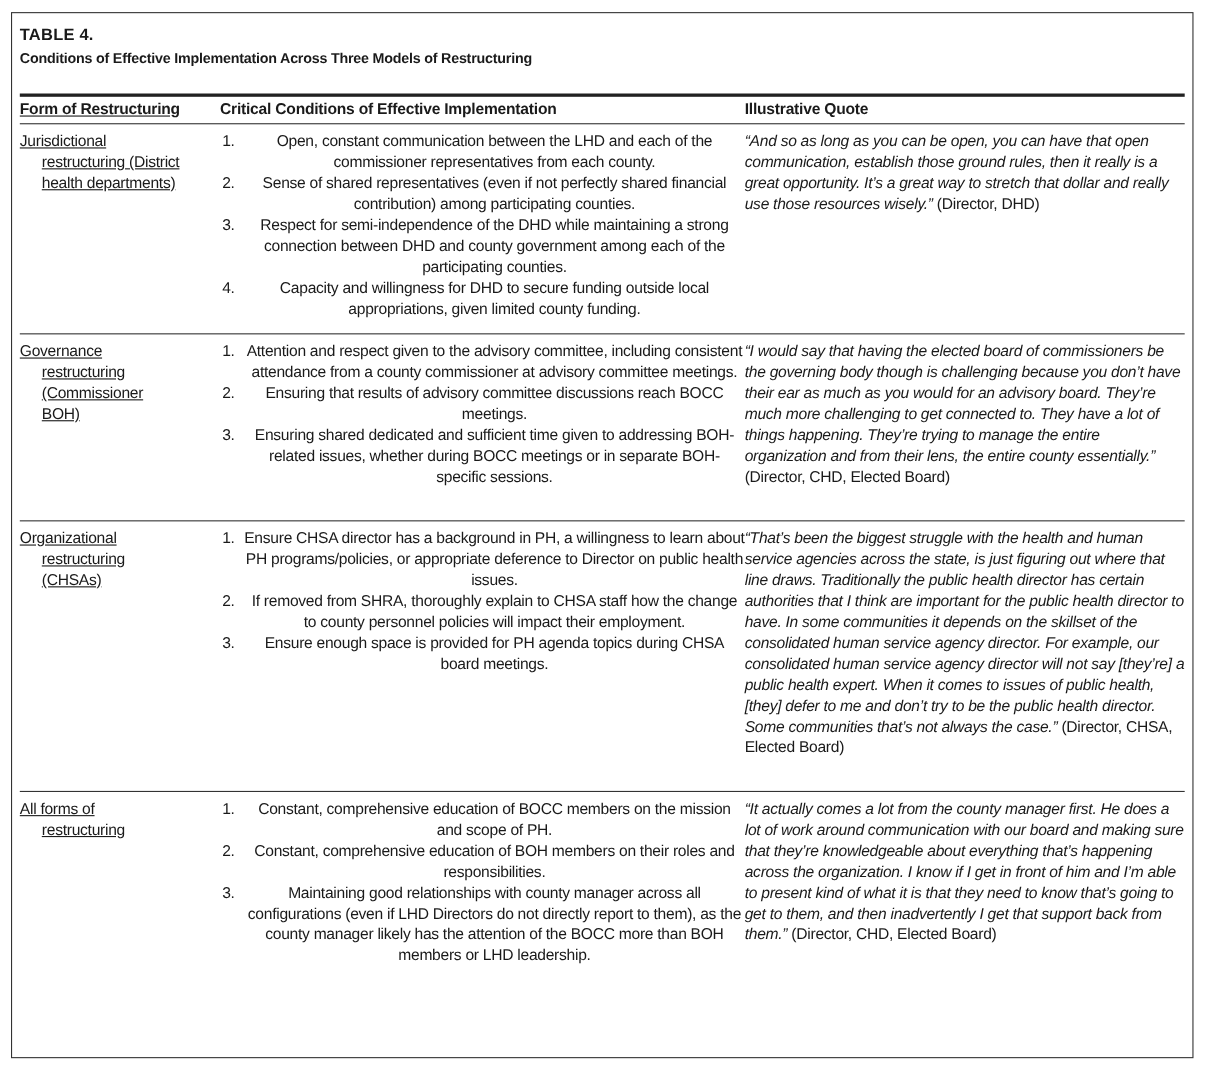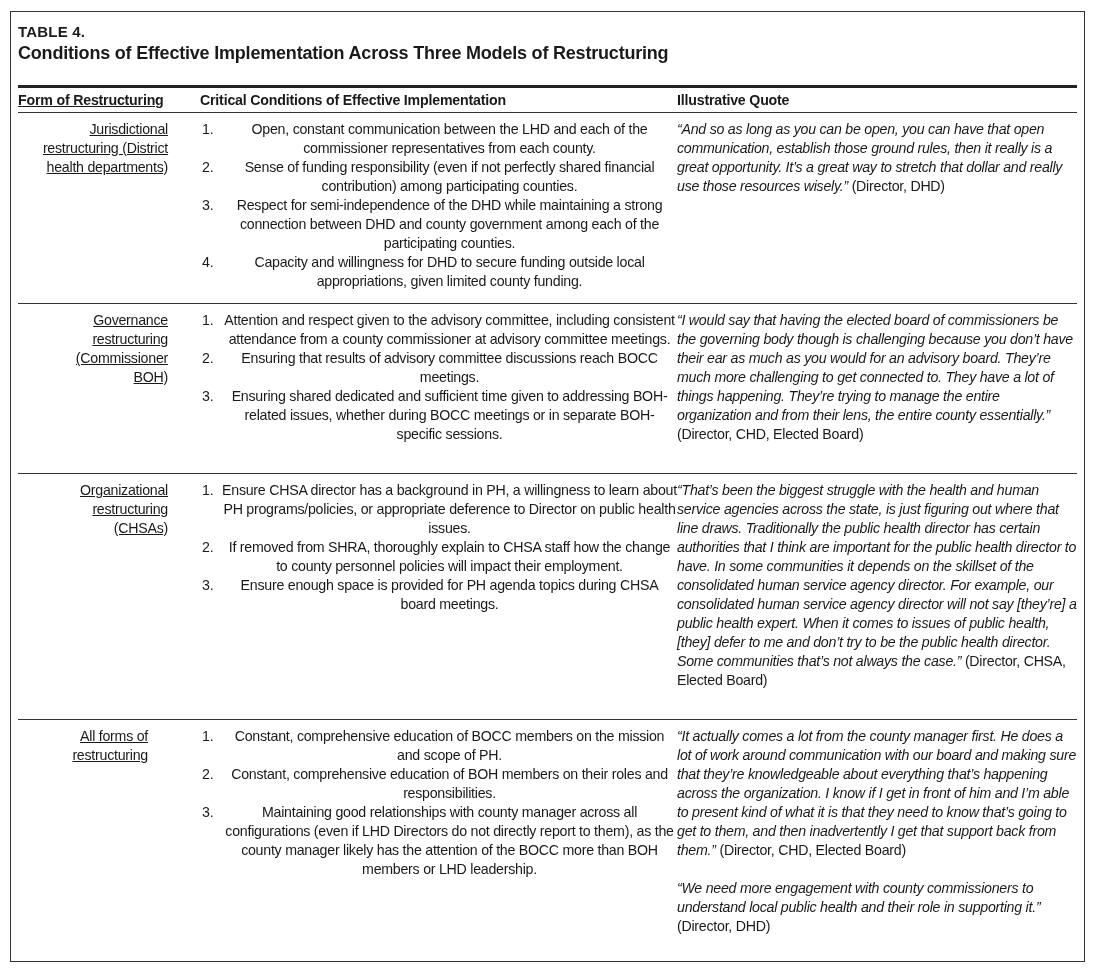--- a/index.html
+++ b/index.html
@@ -2,32 +2,32 @@
 <html><head>
 <meta charset="utf-8">
 <style>
   html, body { margin: 0; padding: 0; background: #ffffff; }
   body { width: 1096px; height: 973px; position: relative; overflow: hidden;
          font-family: "Liberation Sans", "DejaVu Sans", sans-serif; color: #1a1a1a; }
   .frame { position: absolute; left: 10px; top: 11px; width: 1075px; height: 951px;
            border: 1.5px solid #333; box-sizing: border-box; }
   .caption { position: absolute; left: 18px; top: 22px; }
   .caption .label { font-weight: bold; font-size: 15px; letter-spacing: 0.2px; line-height: 20px; }
-  .caption .title { font-weight: bold; font-size: 18px; line-height: 22px; letter-spacing: -0.2px; }
+  .caption .title { font-weight: bold; font-size: 13px; line-height: 22px; letter-spacing: -0.2px; }
   .tbl { position: absolute; left: 18px; top: 85px; width: 1059px; }
   .toprule { height: 3px; background: #222; }
   .hdr { display: flex; height: 24px; align-items: center; border-bottom: 1px solid #333; }
   .hdr div { font-weight: bold; font-size: 14.2px; letter-spacing: -0.2px; }
   .c1 { width: 182px; flex: none; text-decoration: underline; }
   .c2 { width: 477px; flex: none; }
   .c3 { flex: 1; }
   .row { display: flex; border-bottom: 1px solid #333; box-sizing: border-box; }
   .row:last-child { border-bottom: none; }
   .cell { padding-top: 7px; font-size: 14.2px; line-height: 19px; letter-spacing: -0.25px; }
-  .form-name { padding-left: 20px; text-indent: -20px; text-align: right; }
+  .form-name { padding-left: 20px; text-indent: -20px; }
   ol { margin: 0; padding: 0 0 0 22px; list-style: none; counter-reset: n; text-align: center; }
   ol li { position: relative; counter-increment: n; }
   ol li::before { content: counter(n) "."; position: absolute; left: -20px; }
   .quote { font-style: italic; }
   .attr { font-style: normal; }
   .q-block + .q-block { margin-top: 19px; }
 </style>
 </head>
 <body>
 
@@ -46,21 +46,21 @@
     <div class="c3">Illustrative Quote</div>
   </div>
 
   <div class="row" style="height:191px;">
     <div class="cell c1">
         <div class="form-name" style="width:130px;">Jurisdictional restructuring (District health departments)</div>
       </div>
     <div class="cell c2">
       <ol>
         <li>Open, constant communication between the LHD and each of the commissioner representatives from each county.</li>
-        <li>Sense of funding responsibility (even if not perfectly shared financial contribution) among participating counties.</li>
+        <li>Sense of shared representatives (even if not perfectly shared financial contribution) among participating counties.</li>
         <li>Respect for semi-independence of the DHD while maintaining a strong connection between DHD and county government among each of the participating counties.</li>
         <li>Capacity and willingness for DHD to secure funding outside local appropriations, given limited county funding.</li>
       </ol>
     </div>
     <div class="cell c3">
       <div class="q-block"><span class="quote">“And so as long as you can be open, you can have that open communication, establish those ground rules, then it really is a great opportunity. It’s a great way to stretch that dollar and really use those resources wisely.”</span><span class="attr"> (Director, DHD)</span></div>
     </div>
   </div>
 
   <div class="row" style="height:170px;">
@@ -101,16 +101,15 @@
       </div>
     <div class="cell c2">
       <ol>
         <li>Constant, comprehensive education of BOCC members on the mission and scope of PH.</li>
         <li>Constant, comprehensive education of BOH members on their roles and responsibilities.</li>
         <li>Maintaining good relationships with county manager across all configurations (even if LHD Directors do not directly report to them), as the county manager likely has the attention of the BOCC more than BOH members or LHD leadership.</li>
       </ol>
     </div>
     <div class="cell c3">
       <div class="q-block"><span class="quote">“It actually comes a lot from the county manager first. He does a lot of work around communication with our board and making sure that they’re knowledgeable about everything that’s happening across the organization. I know if I get in front of him and I’m able to present kind of what it is that they need to know that’s going to get to them, and then inadvertently I get that support back from them.”</span><span class="attr"> (Director, CHD, Elected Board)</span></div>
-      <div class="q-block"><span class="quote">“We need more engagement with county commissioners to understand local public health and their role in supporting it.”</span><span class="attr"> (Director, DHD)</span></div>
     </div>
   </div>
 </div>
 
 </body></html>

